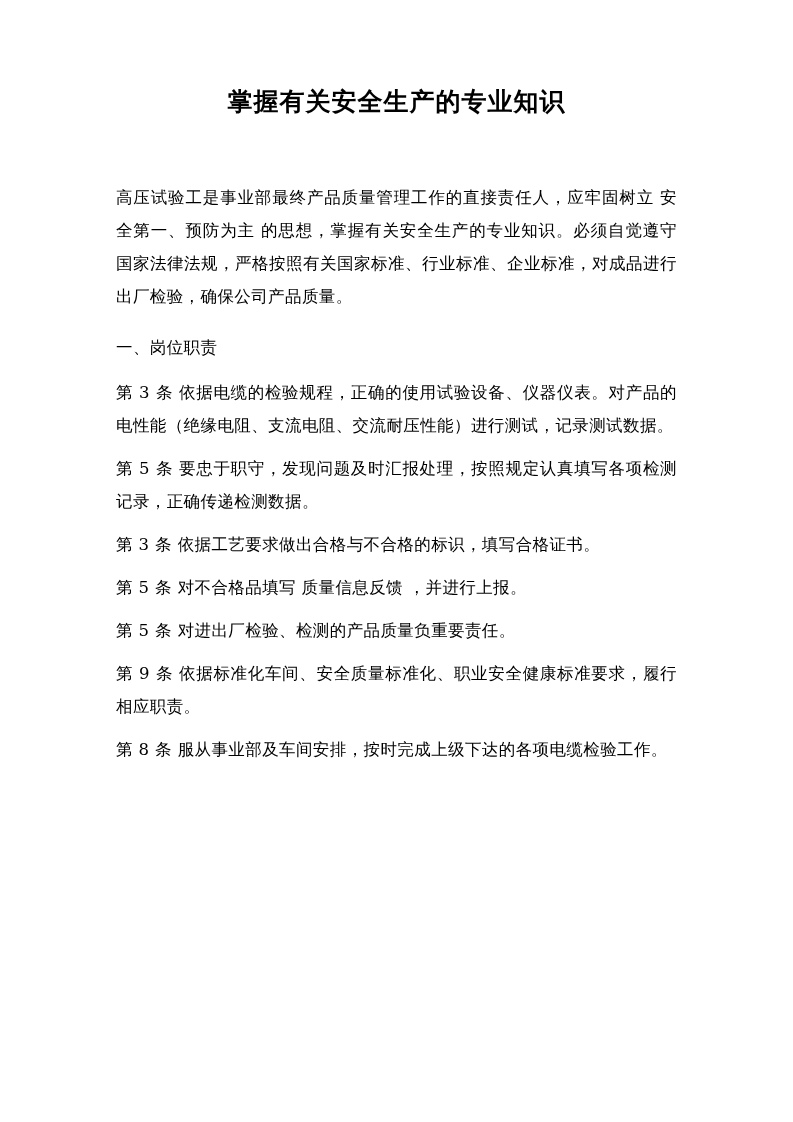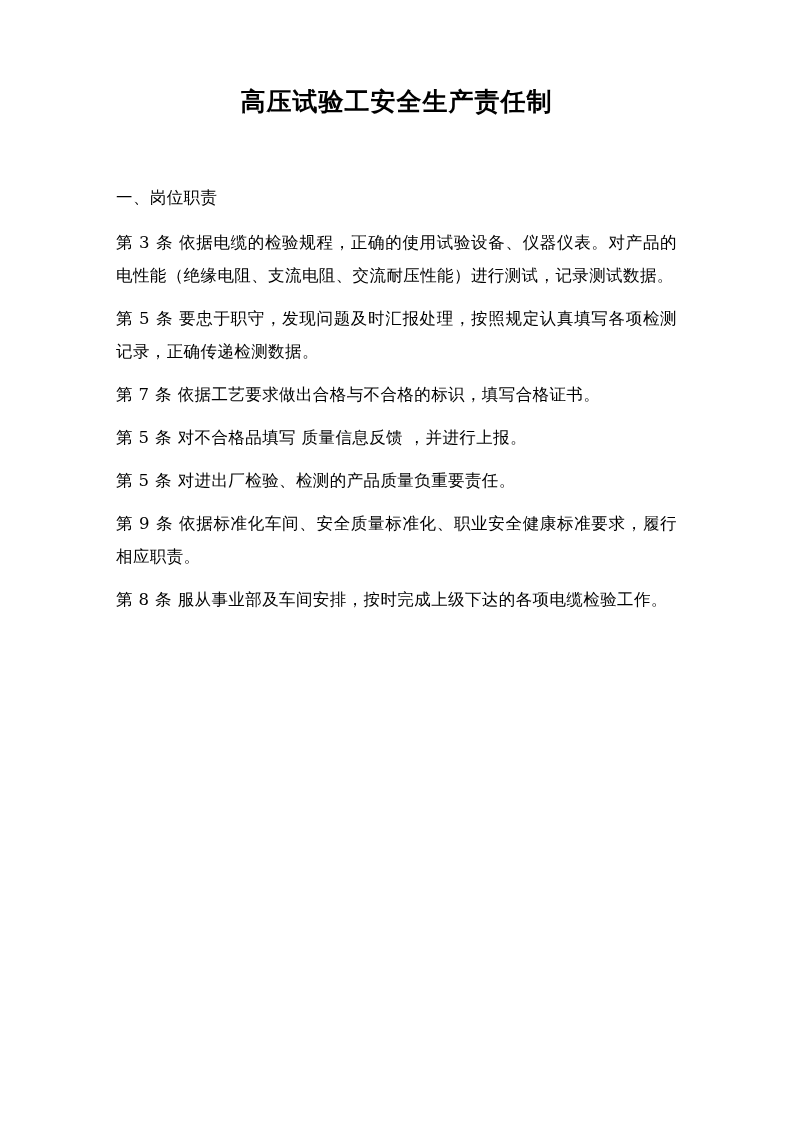--- a/index.html
+++ b/index.html
@@ -47,26 +47,27 @@
   }
   .para.clause {
     margin-bottom: 10px;
   }
 </style>
 </head>
 <body>
 
 <div class="page">
 
-  <h1 class="doc-title">高压试验工安全生产责任制</h1>
+  <h1 class="doc-title">掌握有关安全生产的专业知识</h1>
 
+  <p class="para lead">高压试验工是事业部最终产品质量管理工作的直接责任人，应牢固树立 安全第一、预防为主 的思想，掌握有关安全生产的专业知识。必须自觉遵守国家法律法规，严格按照有关国家标准、行业标准、企业标准，对成品进行出厂检验，确保公司产品质量。</p>
 
   <p class="para section">一、岗位职责</p>
 
   <p class="para clause">第 3 条 依据电缆的检验规程，正确的使用试验设备、仪器仪表。对产品的电性能（绝缘电阻、支流电阻、交流耐压性能）进行测试，记录测试数据。</p>
   <p class="para clause">第 5 条 要忠于职守，发现问题及时汇报处理，按照规定认真填写各项检测记录，正确传递检测数据。</p>
-  <p class="para clause">第 7 条 依据工艺要求做出合格与不合格的标识，填写合格证书。</p>
+  <p class="para clause">第 3 条 依据工艺要求做出合格与不合格的标识，填写合格证书。</p>
   <p class="para clause">第 5 条 对不合格品填写 质量信息反馈 ，并进行上报。</p>
   <p class="para clause">第 5 条 对进出厂检验、检测的产品质量负重要责任。</p>
   <p class="para clause">第 9 条 依据标准化车间、安全质量标准化、职业安全健康标准要求，履行相应职责。</p>
   <p class="para clause">第 8 条 服从事业部及车间安排，按时完成上级下达的各项电缆检验工作。</p>
 
 </div>
 
 </body></html>

